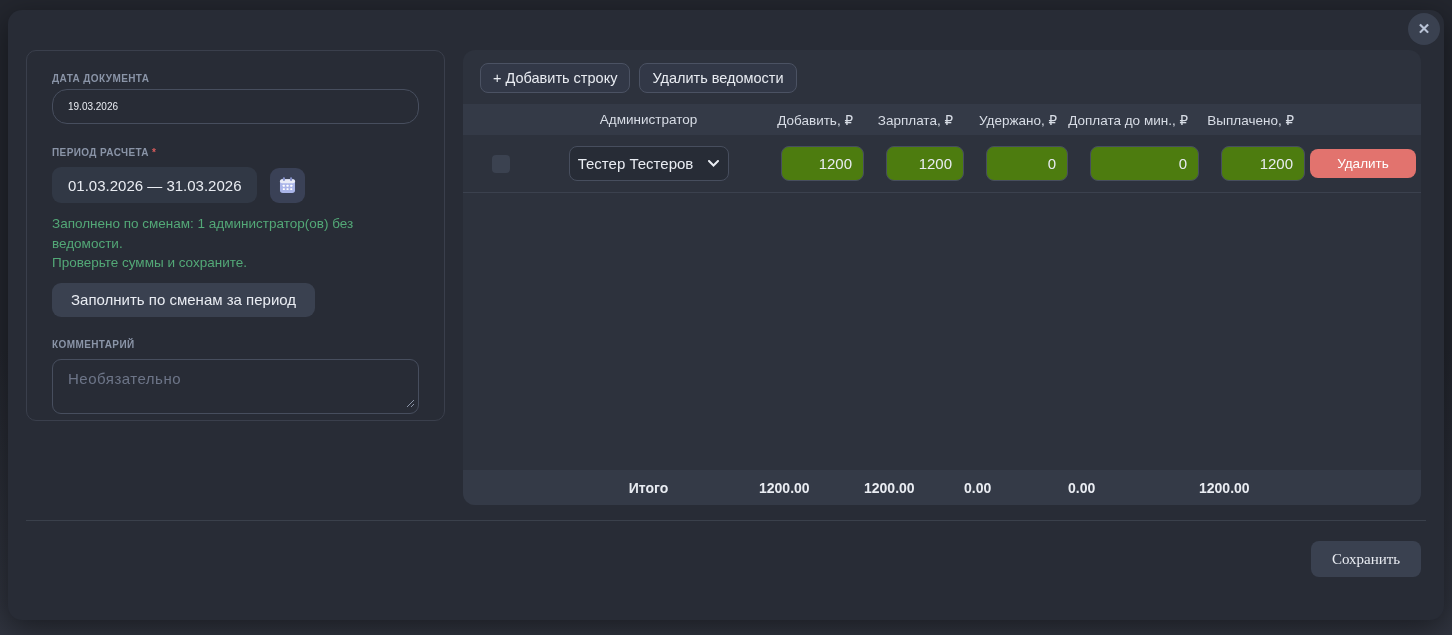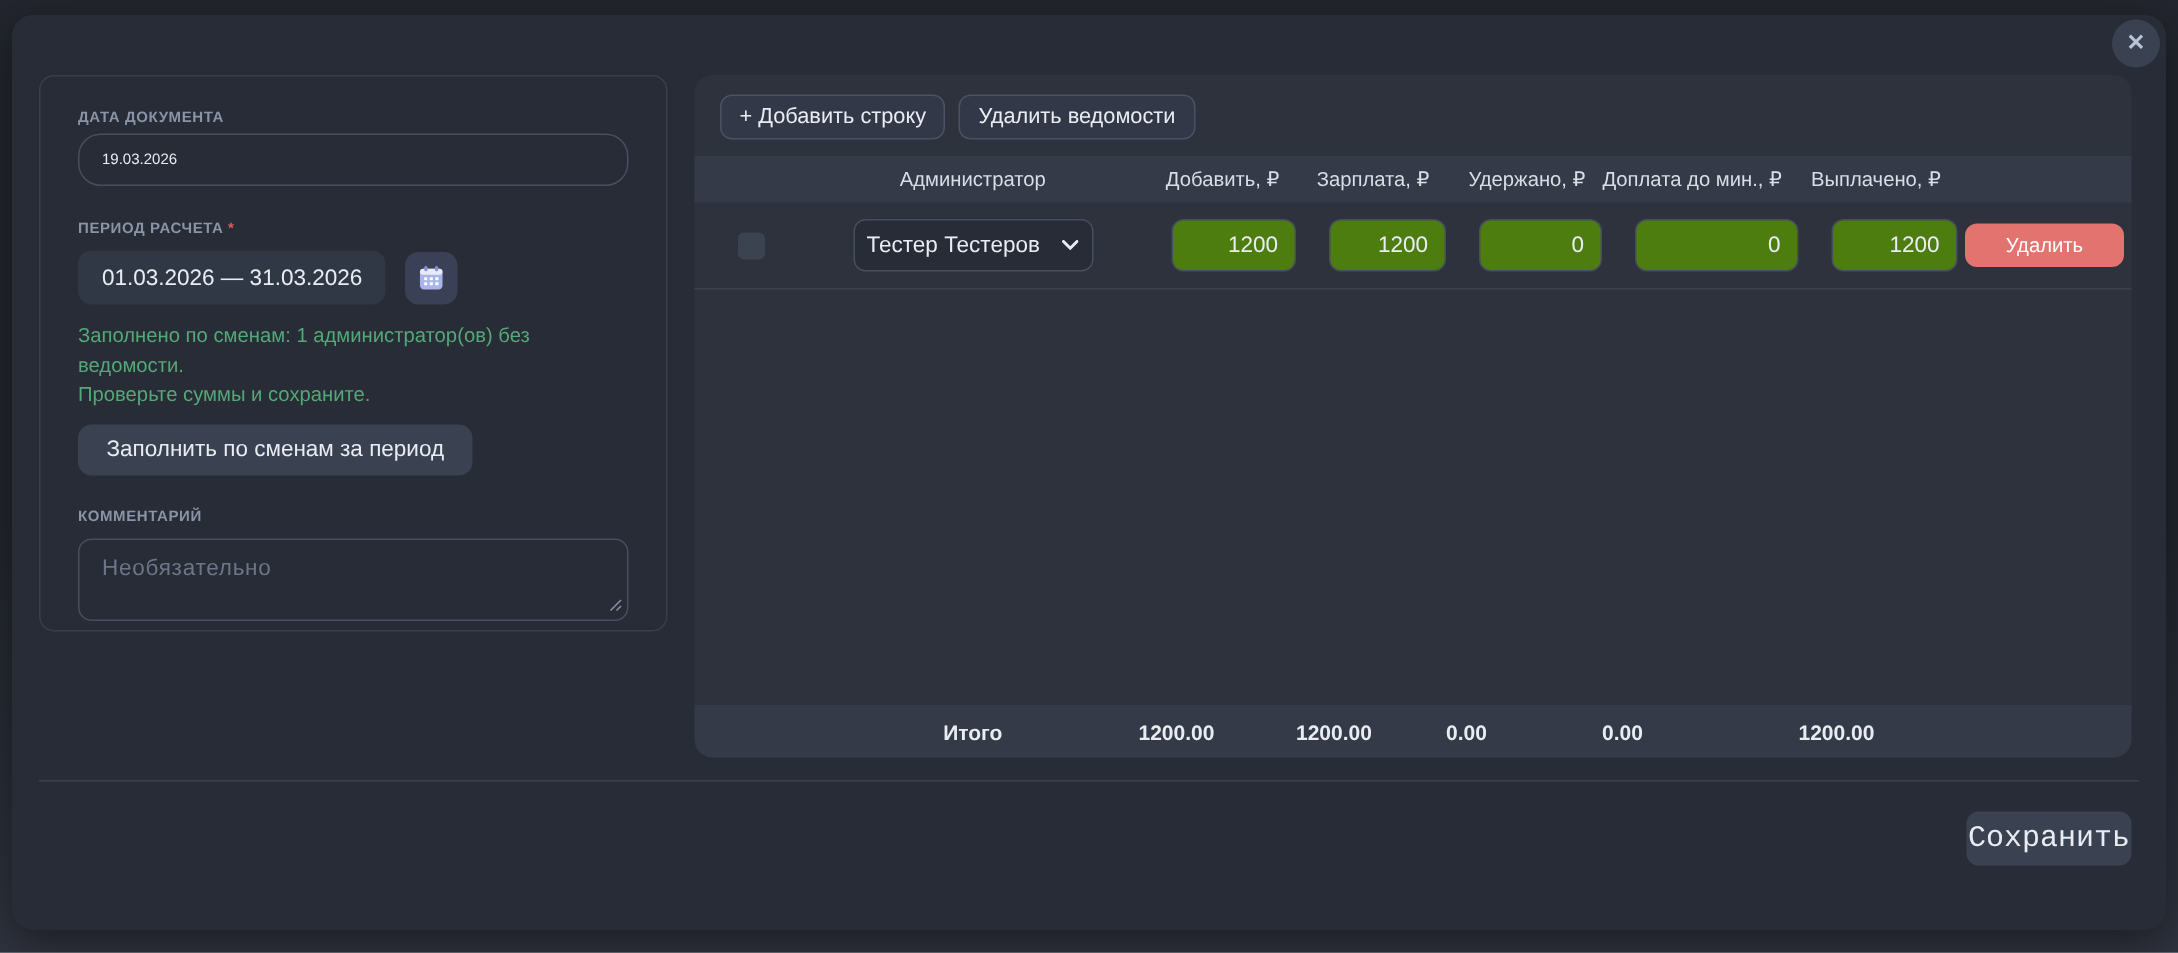--- a/index.html
+++ b/index.html
@@ -143,21 +143,21 @@
 
   
   .footer-divider {
     position: absolute; left: 18px; right: 18px; top: 510px;
     border-top: 1px solid #3a404b;
   }
   .save-btn {
     position: absolute; top: 531px; right: 23px; width: 110px; height: 36px;
     border: none; cursor: pointer; border-radius: 8px;
     background: var(--accent-btn-bg, #3a4150); color: var(--text, #e9ecf2);
-    font-size: 20px; font-family: Liberation Mono, monospace;
+    font-size: 15px; font-family: Liberation Serif, serif;
   }
 </style>
 </head>
 <body>
 
 <div class="modal">
 
   <button class="close-btn">✕</button>
 
   <aside class="left-card">

